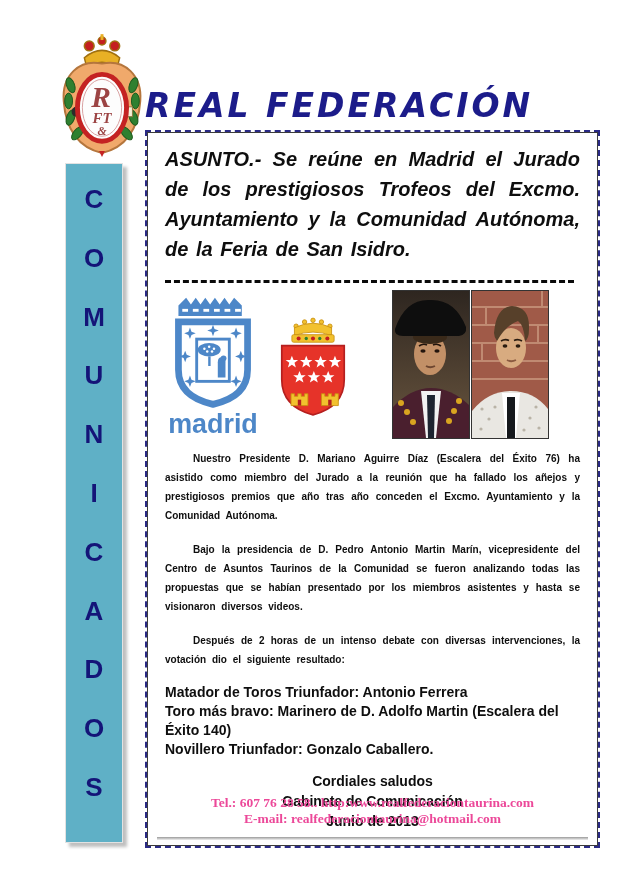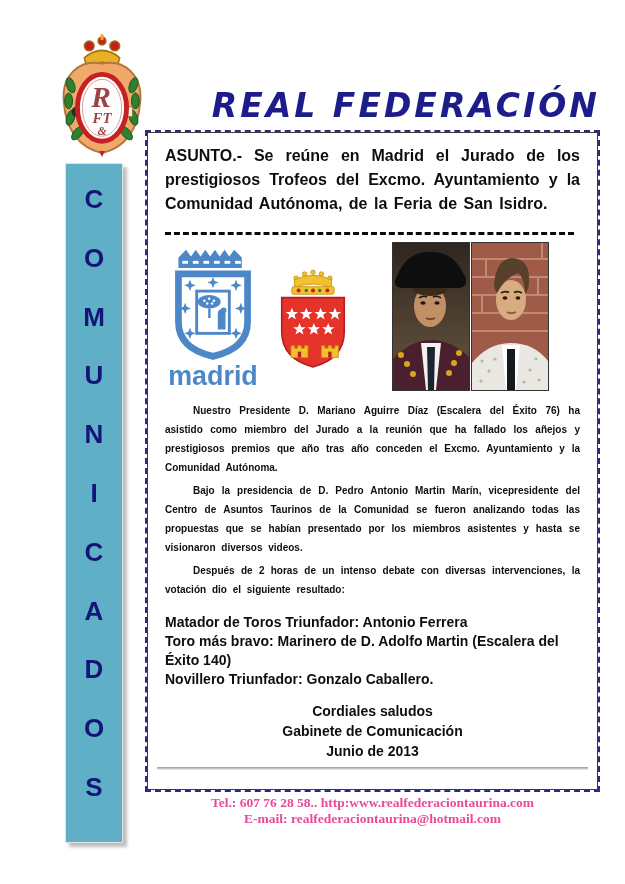--- a/index.html
+++ b/index.html
@@ -11,21 +11,21 @@
     margin: 0 auto;
     background: #ffffff;
     font-family: "Liberation Sans", sans-serif;
     overflow: hidden;
   }
 
   
   .crest { position: absolute; left: 48px; top: 34px; width: 108px; height: 126px; z-index: 3; }
   .doc-title {
     position: absolute; left: 145px; top: 86px; width: 455px;
-    text-align: right;
+    text-align: left;
     font-family: "DejaVu Sans", sans-serif;
     font-weight: bold; font-style: italic;
     font-size: 33px; letter-spacing: 3px;
     color: #1c1c8a;
     z-index: 2;
   }
 
   
   .sidebar {
     position: absolute; left: 65px; top: 163px;
@@ -47,23 +47,24 @@
   .main-box {
     position: absolute; left: 145px; top: 130px;
     width: 455px; min-height: 662px;
     border: 2px dashed #2a2a85;
     box-shadow: inset 0 0 0 1px #3c3c3c;
     background: #ffffff;
     padding: 10px 16px 6px 16px;
     color: #0e0e0e;
   }
   .subject {
-    font-size: 16px; font-weight: bold; line-height: 1.5;
+    font-size: 20px; font-weight: bold; line-height: 1.5;
     text-align: justify; word-spacing: 2px;
     margin: 2px 2px 16px 2px;
+    font-style: italic;
   }
   .dash-separator {
     border-top: 3px dashed #0a0a0a;
     margin: 9px 8px 8px 2px;
   }
 
   .images-row {
     display: flex; align-items: flex-start;
     margin: 4px 0 6px 2px; height: 152px; justify-content: space-between;
   }
@@ -71,21 +72,21 @@
   .community-arms { width: 76px; height: 130px; flex: none; margin: 12px 0 0 14px; }
   .photo-pair { margin-left: auto; margin-right: 34px; display: flex; gap: 3px; }
   .photo { width: 76px; height: 147px; outline: 1px solid #333; background: #777; flex: none; }
 
   .para {
     font-size: 10px; font-weight: bold; line-height: 19px;
     text-align: justify; word-spacing: 3px;
     text-indent: 28px;
     margin: 0 2px;
   }
-  .para + .para { margin-top: 4px; }
+  .para + .para { margin-top: 15px; }
   .results { margin: 14px 2px 12px 2px; }
   .result-line {
     font-size: 14px; font-weight: bold; line-height: 19px;
     text-align: left; margin: 0;
   }
   .closing { margin-top: 12px; text-align: center; }
   .closing-line { font-size: 14px; font-weight: bold; line-height: 20px; }
   .bottom-rule {
     height: 3px; border: 0;
     background: linear-gradient(#9a9a9a, #efefef);

